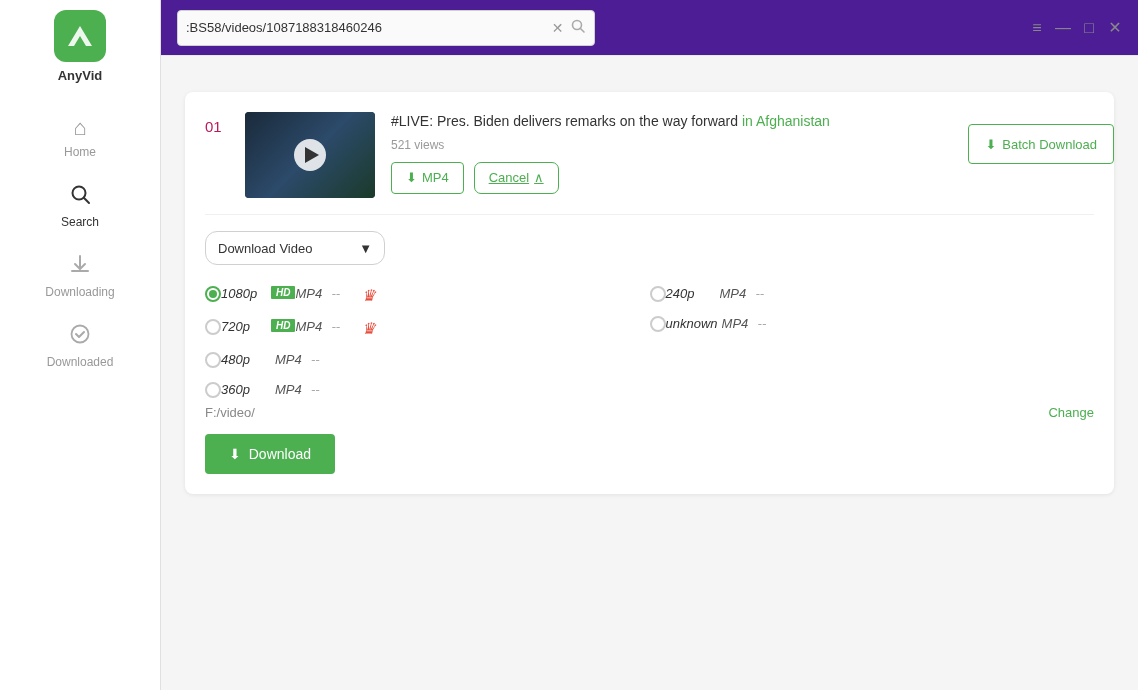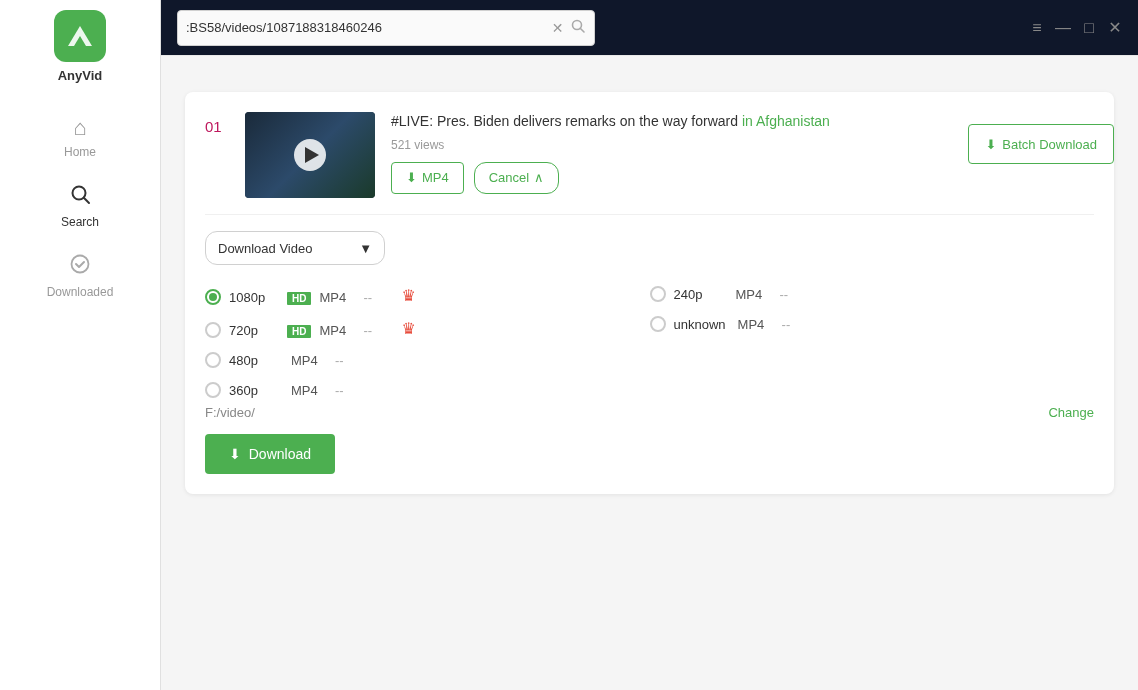--- a/index.html
+++ b/index.html
@@ -57,21 +57,21 @@
     .main {
       flex: 1;
       display: flex;
       flex-direction: column;
       background: #f5f5f5;
       height: 690px;
     }
 
     
     .titlebar {
-      background: #0f172a;
+      background: #4c1d95;
       display: flex;
       align-items: center;
       padding: 0 16px;
       height: 56px;
       border-bottom: 1px solid #e8e8e8;
       gap: 10px;
       justify-content: center;
     }
     .url-input-wrapper {
       flex: 1;
@@ -252,28 +252,29 @@
       font-size: 13px;
       cursor: pointer;
       display: flex;
       align-items: center;
       gap: 5px;
     }
     .cancel-btn {
       border: 1.5px solid #4CAF50;
       background: #fff;
       color: #4CAF50;
-      border-radius: 12px;
+      border-radius: 7px;
       padding: 8px 14px;
       height: 32px;
       font-size: 13px;
       cursor: pointer;
       display: flex;
       align-items: center;
       gap: 5px;
+      text-decoration: underline;
     }
 
     
     .download-options {
       border-top: 1px solid #f0f0f0;
       padding-top: 16px;
     }
     .download-type-select {
       display: flex;
       align-items: center;
@@ -284,23 +285,24 @@
       background: #fff;
       cursor: pointer;
       gap: 8px;
       font-size: 13px;
       color: #333;
       width: 180px;
       margin-bottom: 14px;
     }
     .quality-row {
       display: flex;
-      align-items: flex-end;
+      align-items: flex-start;
       padding: 7px 0;
-      gap: 8px;
+      gap: 0;
+      font-style: italic;
     }
     .radio-btn {
       width: 16px;
       height: 16px;
       border-radius: 50%;
       border: 2px solid #ccc;
       display: flex;
       align-items: center;
       justify-content: center;
       flex-shrink: 0;
@@ -399,20 +401,30 @@
     <span class="nav-icon">
       <svg width="22" height="22" viewBox="0 0 22 22" fill="none">
         <circle cx="10" cy="10" r="6.5" stroke="#333" stroke-width="2"></circle>
         <line x1="14.8" y1="14.8" x2="20" y2="20" stroke="#333" stroke-width="2" stroke-linecap="round"></line>
       </svg>
     </span>
     <span class="nav-label">Search</span>
   </div>
 
 
+  <div class="nav-item">
+    <span class="nav-icon">
+      <svg width="22" height="22" viewBox="0 0 22 22" fill="none">
+        <path d="M11 3 L11 15" stroke="#aaa" stroke-width="2" stroke-linecap="round"></path>
+        <path d="M6 11 L11 16 L16 11" stroke="#aaa" stroke-width="2" stroke-linecap="round" stroke-linejoin="round"></path>
+        <path d="M3 18 L19 18" stroke="#aaa" stroke-width="2" stroke-linecap="round"></path>
+      </svg>
+    </span>
+    <span class="nav-label">Downloading</span>
+  </div>
 
   <div class="nav-item">
     <span class="nav-icon">
       <svg width="22" height="22" viewBox="0 0 22 22" fill="none">
         <circle cx="11" cy="11" r="8.5" stroke="#aaa" stroke-width="1.8"></circle>
         <path d="M7 11 L10 14 L15 9" stroke="#aaa" stroke-width="2" stroke-linecap="round" stroke-linejoin="round"></path>
       </svg>
     </span>
     <span class="nav-label">Downloaded</span>
   </div>

